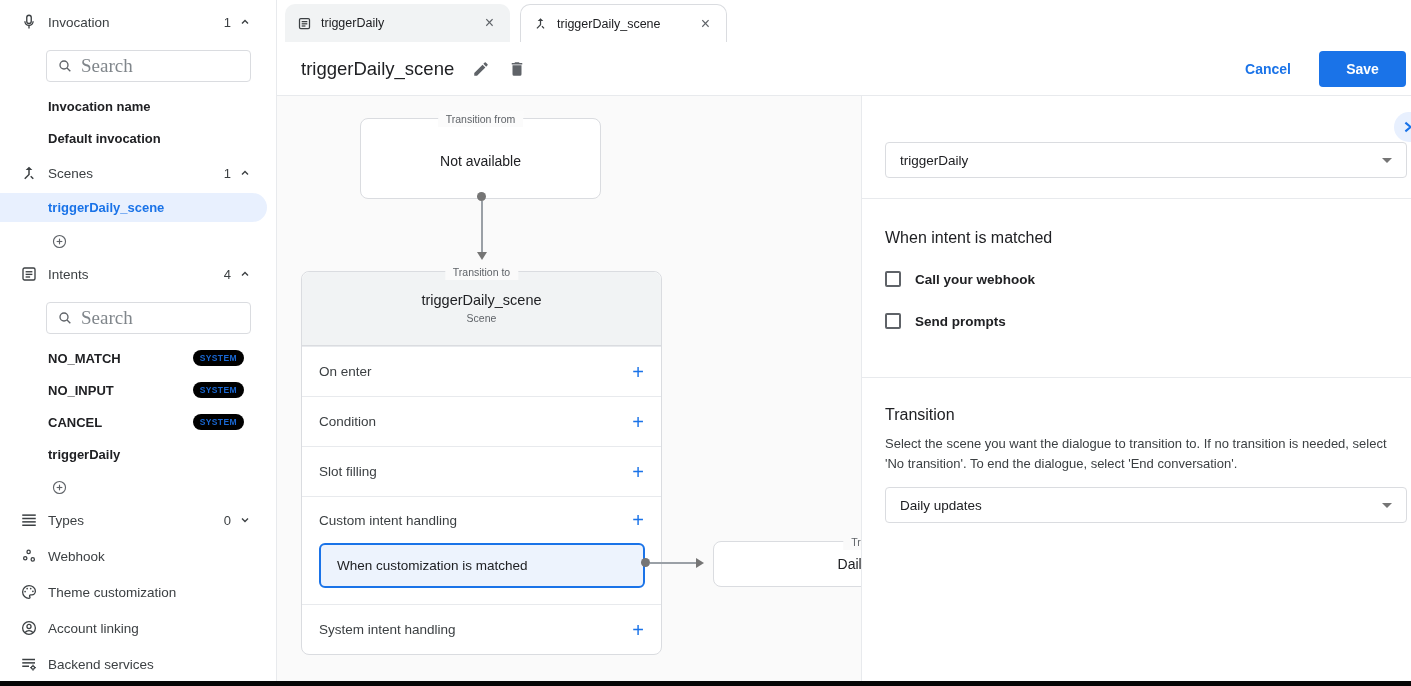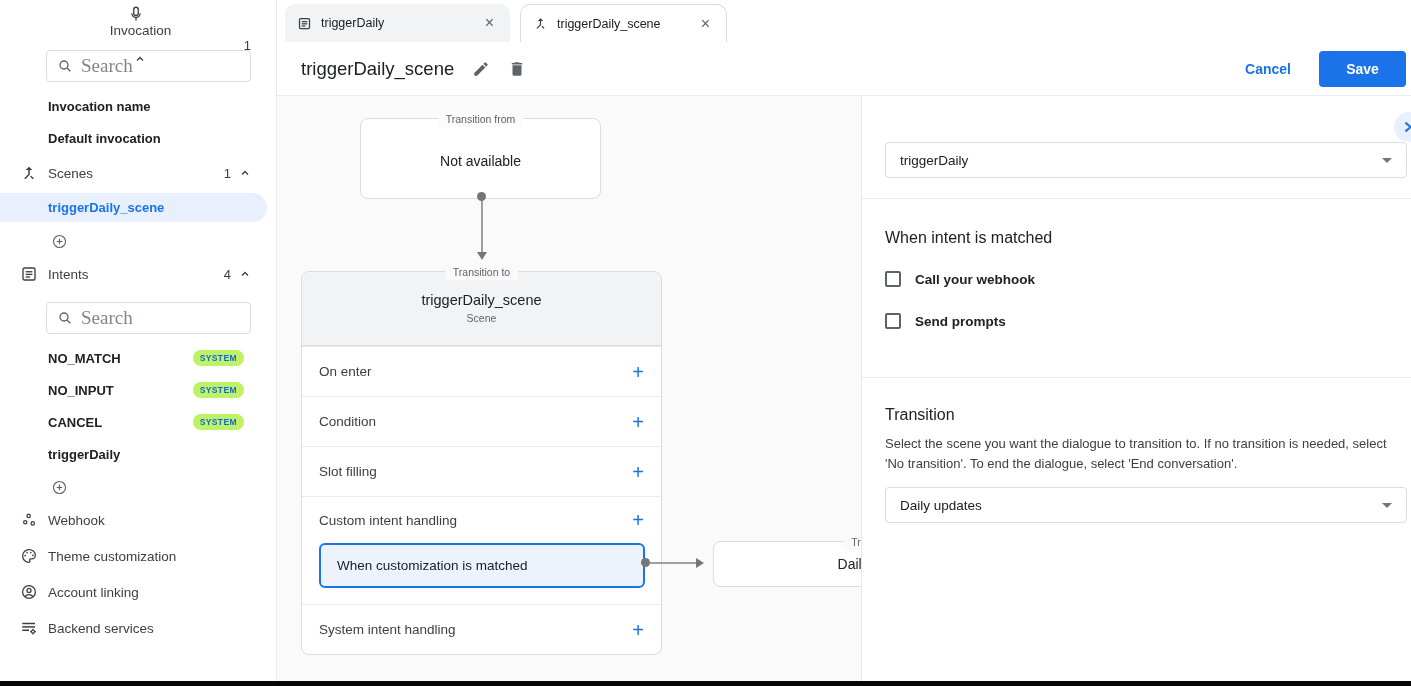--- a/index.html
+++ b/index.html
@@ -4,33 +4,33 @@
 <style>
   * { box-sizing: border-box; margin: 0; padding: 0; }
   html,body { width:1411px; height:686px; overflow:hidden; }
   body { font-family:"Liberation Sans", sans-serif; background:#fff; color:#202124; position:relative; }
 
   .app { display:flex; width:1411px; height:681px; }
 
   
   .sidebar { width:277px; height:100%; background:#fff; border-right:1px solid #e8eaed; flex:none; overflow:hidden; }
   .sec-row { display:flex; align-items:center; height:34px; margin-top:2px; padding:0 25px 0 20px; cursor:pointer; }
-  .sec-row:first-child { margin-top:5px;flex-direction:column; }
+  .sec-row:first-child { margin-top:5px; }
   .sec-icon { width:18px; height:18px; flex:none; display:flex; align-items:center; }
   .sec-icon svg { width:18px; height:18px; }
   .sec-label { font-size:13.5px; color:#3c4043; margin-left:10px; }
   .sec-count { margin-left:auto; font-size:13px; color:#3c4043; }
   .sec-chev { margin-left:8px; display:flex; }
   .searchbox { display:flex; align-items:center; height:32px; width:205px; margin:11px 0 0 46px; border:1px solid #dadce0; border-radius:4px; background:#fff; }
   .searchbox svg { width:16px; height:16px; margin:0 8px 0 10px; flex:none; }
   .searchbox input { border:none; outline:none; width:140px; font-size:19px; color:#a16207; font-family:Liberation Serif, serif; background:transparent; }
   .searchbox input::placeholder { color:#80868b; }
   .side-item { display:flex; align-items:center; height:32px; padding:0 32px 0 48px; font-size:13px; font-weight:bold; color:#202124; cursor:pointer; }
   .side-item.first { margin-top:8px; }
-  .badge { margin-left:auto; background:#bef264; color:#1967d2; font-size:8.5px; font-weight:bold; letter-spacing:.4px; padding:3px 7px; border-radius:10px; }
+  .badge { margin-left:auto; background:#000000; color:#1967d2; font-size:8.5px; font-weight:bold; letter-spacing:.4px; padding:3px 7px; border-radius:10px; }
   .scene-pill { height:29px; line-height:29px; margin:3px 9px 0 0; padding-left:48px; background:#e8f0fe; color:#1a73e8; font-size:13px; font-weight:bold; border-radius:0 16px 16px 0; cursor:pointer; }
   .plus-row { height:28px; margin:5px 0 0 51px; display:flex; align-items:center; cursor:pointer; }
   .plus-row svg { width:17px; height:17px; }
 
   
   .main { flex:1; display:flex; flex-direction:column; height:100%; }
   .tabbar { height:42px; background:#fff; display:flex; align-items:flex-end; padding-left:8px; flex:none; }
   .tab { height:38px; display:flex; align-items:center; padding:0 12px; border-radius:10px 10px 0 0; cursor:pointer; }
   .tab.inactive { background:#f1f3f4; width:225px; }
   .tab.active { background:#fff; width:207px; margin-left:10px; border:1px solid #dadce0; border-bottom:none; }
@@ -192,20 +192,37 @@
     </div>
 
     <div class="plus-row" style="margin-top:3px;">
       <svg viewBox="0 0 24 24" fill="none" stroke="#5f6368" stroke-width="1.6">
           <circle cx="12" cy="12" r="8.5"></circle>
           <line x1="12" y1="8" x2="12" y2="16"></line>
           <line x1="8" y1="12" x2="16" y2="12"></line>
         </svg>
     </div>
 
+    <div class="sec-row">
+      <span class="sec-icon">
+        <svg viewBox="0 0 24 24" fill="#3c4043">
+            <rect x="3" y="4.5" width="18" height="2"></rect>
+            <rect x="3" y="9" width="18" height="2"></rect>
+            <rect x="3" y="13.5" width="18" height="2"></rect>
+            <rect x="3" y="18" width="18" height="2"></rect>
+          </svg>
+      </span>
+      <span class="sec-label">Types</span>
+      <span class="sec-count">0</span>
+      <span class="sec-chev">
+          <svg width="12" height="12" viewBox="0 0 16 16" fill="none" stroke="#3c4043" stroke-width="1.8">
+            <polyline points="4,6 8,10 12,6"></polyline>
+          </svg>
+        </span>
+    </div>
 
     <div class="sec-row">
       <span class="sec-icon">
         <svg viewBox="0 0 24 24" fill="none" stroke="#3c4043" stroke-width="1.7">
             <circle cx="7" cy="15" r="2.2"></circle>
             <circle cx="11.5" cy="6.5" r="2.2"></circle>
             <circle cx="17" cy="16.5" r="2.2"></circle>
           </svg>
       </span>
       <span class="sec-label">Webhook</span>

